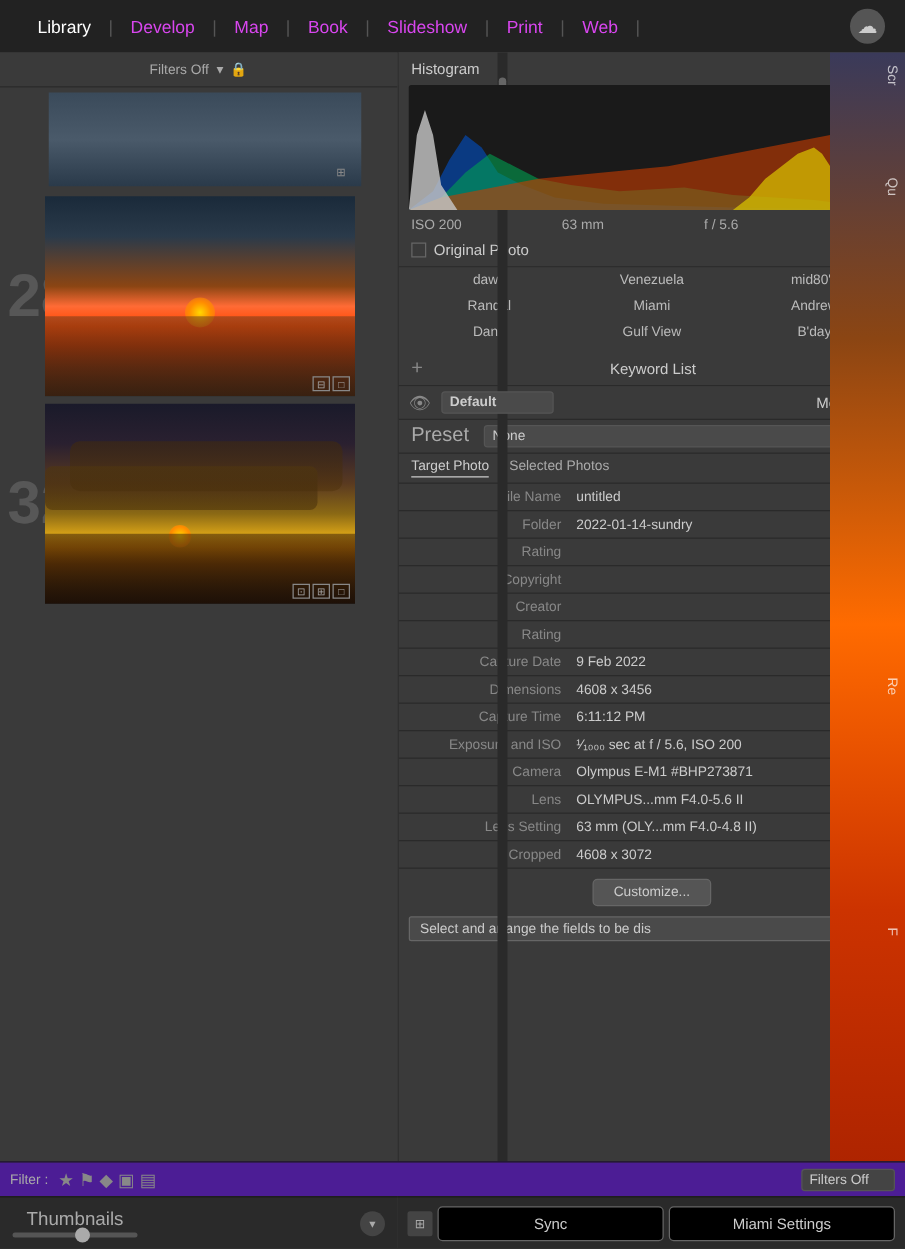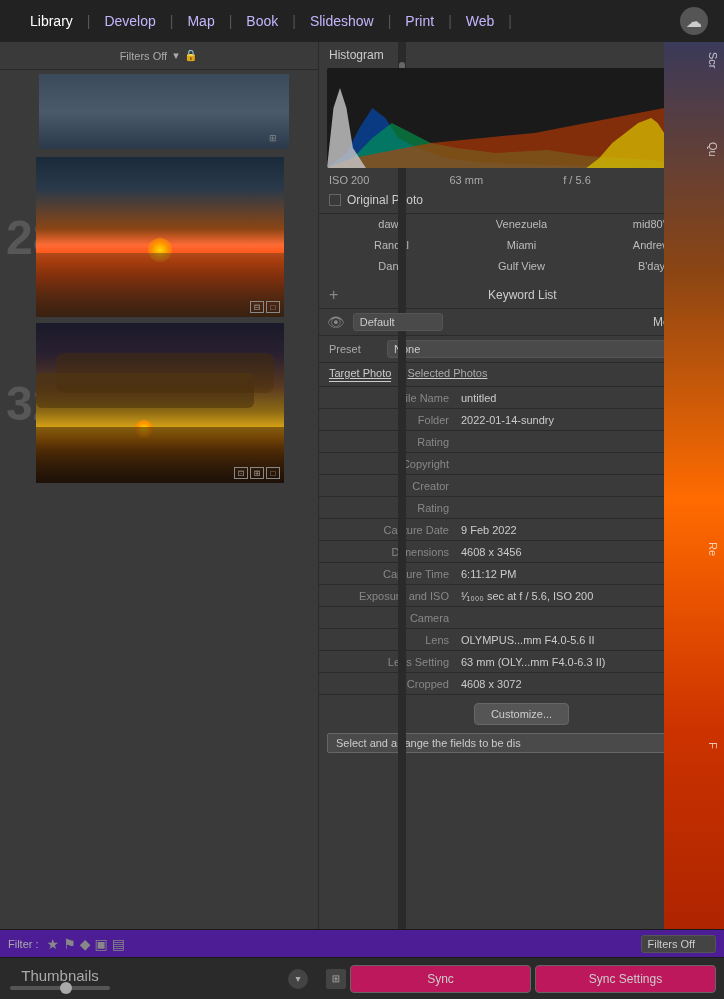--- a/index.html
+++ b/index.html
@@ -17,21 +17,21 @@
     
     .top-nav {
       background: #222;
       height: 42px;
       display: flex;
       align-items: center;
       padding: 0 16px;
       gap: 0;
     }
     .nav-item {
-      color: #c4b5fd;
+      color: #d946ef;
       font-size: 14px;
       padding: 0 14px;
       cursor: pointer;
       height: 42px;
       display: flex;
       align-items: center;
     }
     .nav-item.active { color: #fff; }
     .nav-separator { color: #555; font-size: 14px; }
     .nav-cloud {
@@ -234,20 +234,21 @@
       padding: 4px 8px;
       background: #3a3a3a;
       border-bottom: 1px solid #2a2a2a;
       gap: 8px;
     }
     .metadata-eye { color: #888; font-size: 14px; }
     .metadata-preset-area {
       flex: 1;
       display: flex;
       align-items: flex-start;
+      font-weight: bold;
     }
     .metadata-dropdown {
       background: #4a4a4a;
       border: 1px solid #555;
       border-radius: 3px;
       padding: 2px 20px 2px 6px;
       font-size: 11px;
       color: #ccc;
       position: relative;
       cursor: pointer;
@@ -256,38 +257,37 @@
     .metadata-title { color: #ccc; font-size: 12px; font-weight: 500; }
     .metadata-title-arrow { color: #888; font-size: 10px; }
 
     .preset-row {
       display: flex;
       align-items: center;
       padding: 4px 10px;
       border-bottom: 1px solid #2a2a2a;
       gap: 8px;
     }
-    .preset-label { color: #aaa; font-size: 11px; width: 50px; }
+    .preset-label { color: #aaa; font-size: 16px; width: 50px; }
     .preset-value {
       flex: 1;
       background: #4a4a4a;
       border: 1px solid #555;
       border-radius: 3px;
       padding: 2px 6px;
       font-size: 11px;
       color: #ccc;
       cursor: pointer;
     }
 
     .photo-tabs {
       display: flex;
       gap: 16px;
       padding: 4px 10px;
       border-bottom: 1px solid #2a2a2a;
-      text-decoration: underline;
     }
     .photo-tab {
       font-size: 11px;
       color: #aaa;
       cursor: pointer;
       padding-bottom: 2px;
     }
     .photo-tab.active {
       color: #ccc;
       border-bottom: 1px solid #ccc;
@@ -404,21 +404,21 @@
       border-top: 1px solid #1a1a1a;
       position: absolute;
       bottom: 0;
       left: 318px;
       right: 0;
     }
 
     .sync-btn {
       flex: 1;
       height: 28px;
-      background: #be185d;
+      background: #000000;
       border: 1px solid #666;
       border-radius: 4px;
       color: #ccc;
       font-size: 12px;
       cursor: pointer;
     }
 
     
     .filter-bar {
       height: 28px;
@@ -684,31 +684,32 @@
           <button class="meta-btn">▾</button>
         </div>
 
         <div class="meta-row">
           <span class="meta-label">Exposure and ISO</span>
           <span class="meta-value">¹⁄₁₀₀₀ sec at f / 5.6, ISO 200</span>
         </div>
 
         <div class="meta-row">
           <span class="meta-label">Camera</span>
+          <span class="meta-value">Olympus E-M1 #BHP273871</span>
         </div>
 
         <div class="meta-row">
           <span class="meta-label">Lens</span>
           <span class="meta-value">OLYMPUS...mm F4.0-5.6 II</span>
           <button class="meta-btn">▾</button>
         </div>
 
         <div class="meta-row">
           <span class="meta-label">Lens Setting</span>
-          <span class="meta-value">63 mm (OLY...mm F4.0-6.3 II)</span>
+          <span class="meta-value">63 mm (OLY...mm F4.0-4.8 II)</span>
         </div>
 
         <div class="meta-row">
           <span class="meta-label">Cropped</span>
           <span class="meta-value">4608 x 3072</span>
           <button class="meta-btn">▾</button>
         </div>
       </div>
 
       <button class="customize-btn">Customize...</button>
@@ -747,14 +748,14 @@
     </div>
   </div>
   <div class="bottom-arrow">▾</div>
 </div>
 
 <div class="sync-bar">
   <div style="width:20px; height:20px; background:#444; border-radius:2px; display:flex; align-items:center; justify-content:center; cursor:pointer;">
     <span style="font-size:10px; color:#aaa;">⊞</span>
   </div>
   <button class="sync-btn">Sync</button>
-  <button class="sync-btn">Sync Settings</button>
+  <button class="sync-btn">Miami Settings</button>
 </div>
 
 </body></html>

